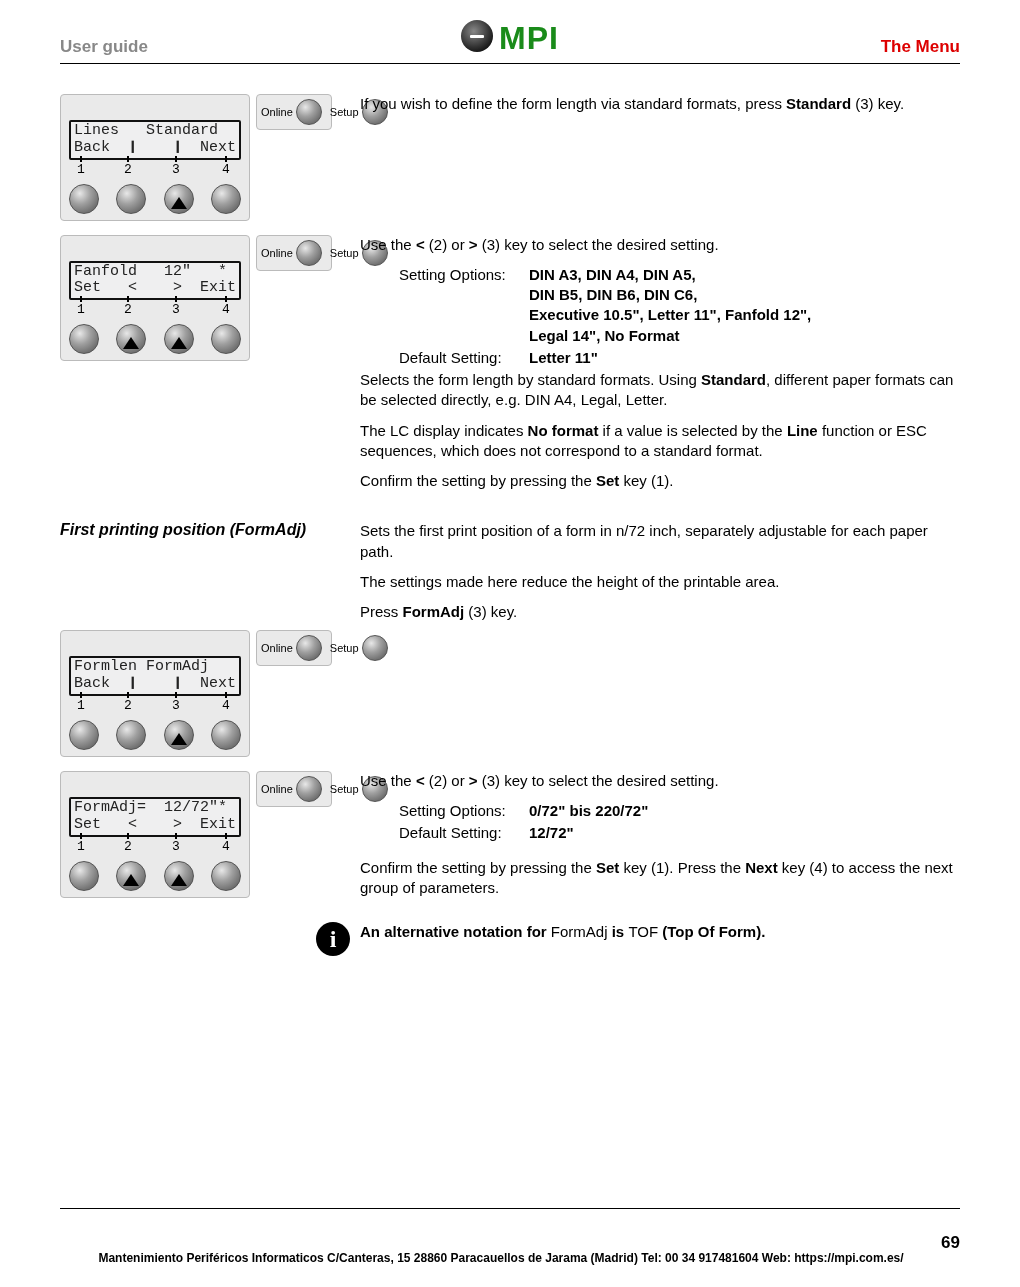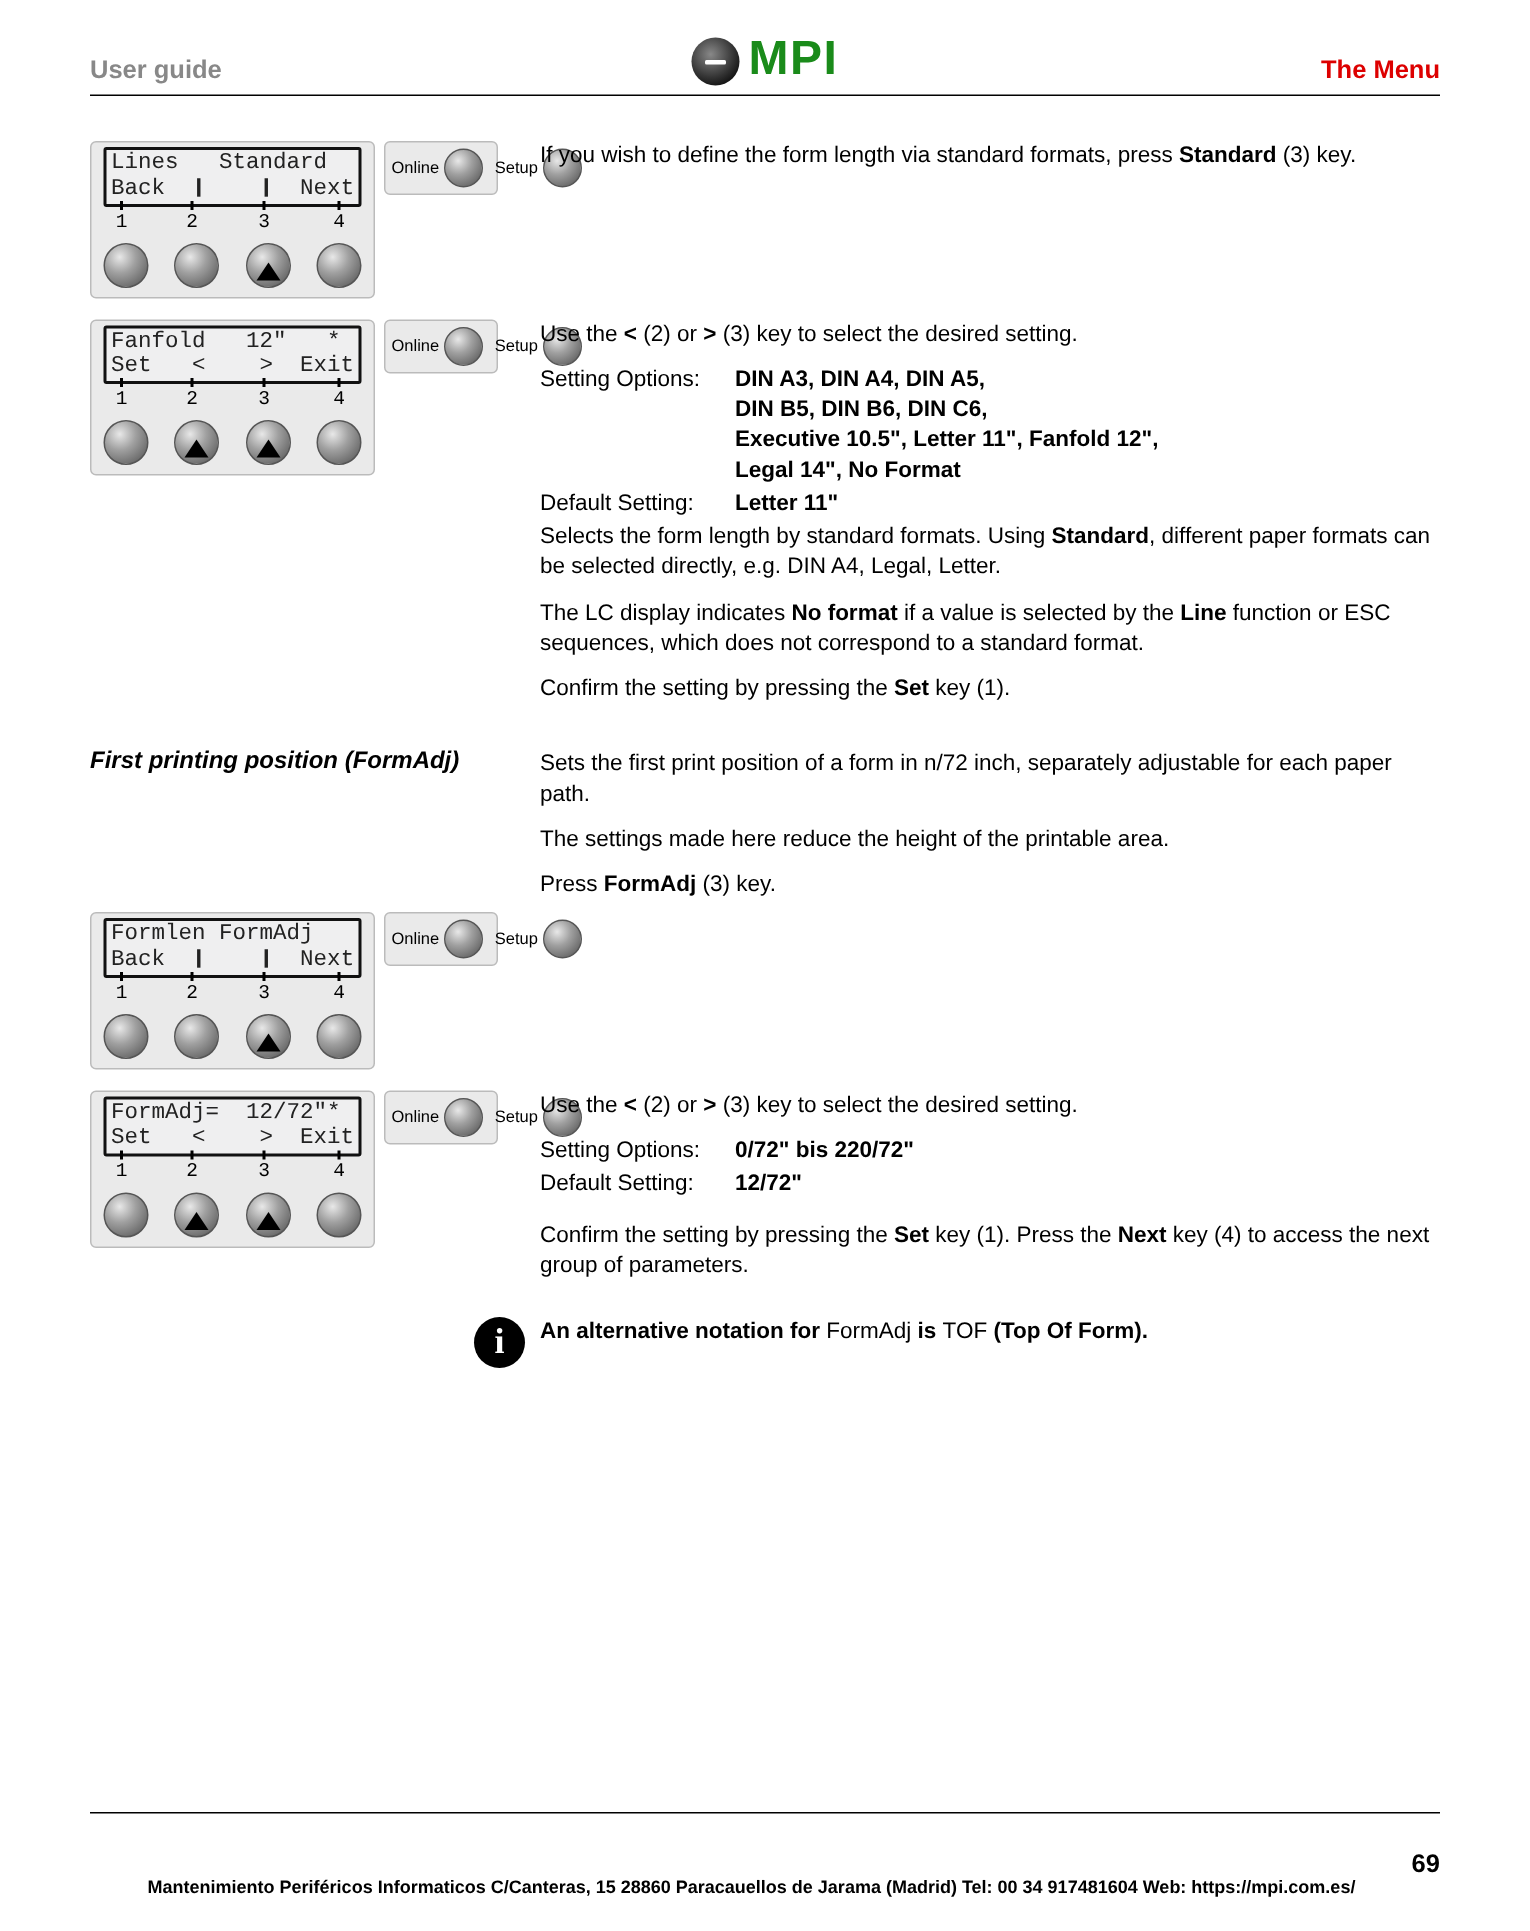--- a/index.html
+++ b/index.html
@@ -33,21 +33,21 @@
     font-weight: bold;
     font-size: 17px;
   }
   .hdr-center {
     flex: 1;
     text-align: center;
     position: relative;
   }
   .logo {
     display: inline-flex;
-    align-items: flex-end;
+    align-items: flex-start;
     gap: 6px;
   }
   .logo-printer {
     width: 32px; height: 32px;
     border-radius: 50%;
     background: radial-gradient(circle at 40% 35%, #888 0%, #333 55%, #000 90%);
     display: inline-flex;
     align-items: center;
     justify-content: center;
   }
@@ -79,37 +79,37 @@
     width: 300px;
     flex-shrink: 0;
     padding-right: 10px;
   }
   .col-right {
     flex: 1;
     line-height: 1.35;
   }
   .col-right p { margin: 0 0 10px 0; }
   .col-right .opt-row { display:flex; margin:0 0 2px 0;}
-  .col-right .opt-label { width:130px; flex-shrink:0;}
+  .col-right .opt-label { width:130px; flex-shrink:0;margin-left:39px;}
   .section-title {
     font-weight: bold;
     font-style: italic;
     font-size: 16px;
   }
   
   .panel-wrap {
     display:flex;
     align-items:flex-start;
     gap:6px;
   }
   .panel {
     background:#eaeaea;
     border:1px solid #bbb;
     border-radius:4px;
-    padding:3px 8px 6px 8px;
+    padding:25px 8px 6px 8px;
     width:190px;
   }
   .panel-side {
     background:#eaeaea;
     border:1px solid #bbb;
     border-radius:4px;
     padding:4px 4px;
     width:76px;
     display:flex;
     flex-direction:row;

